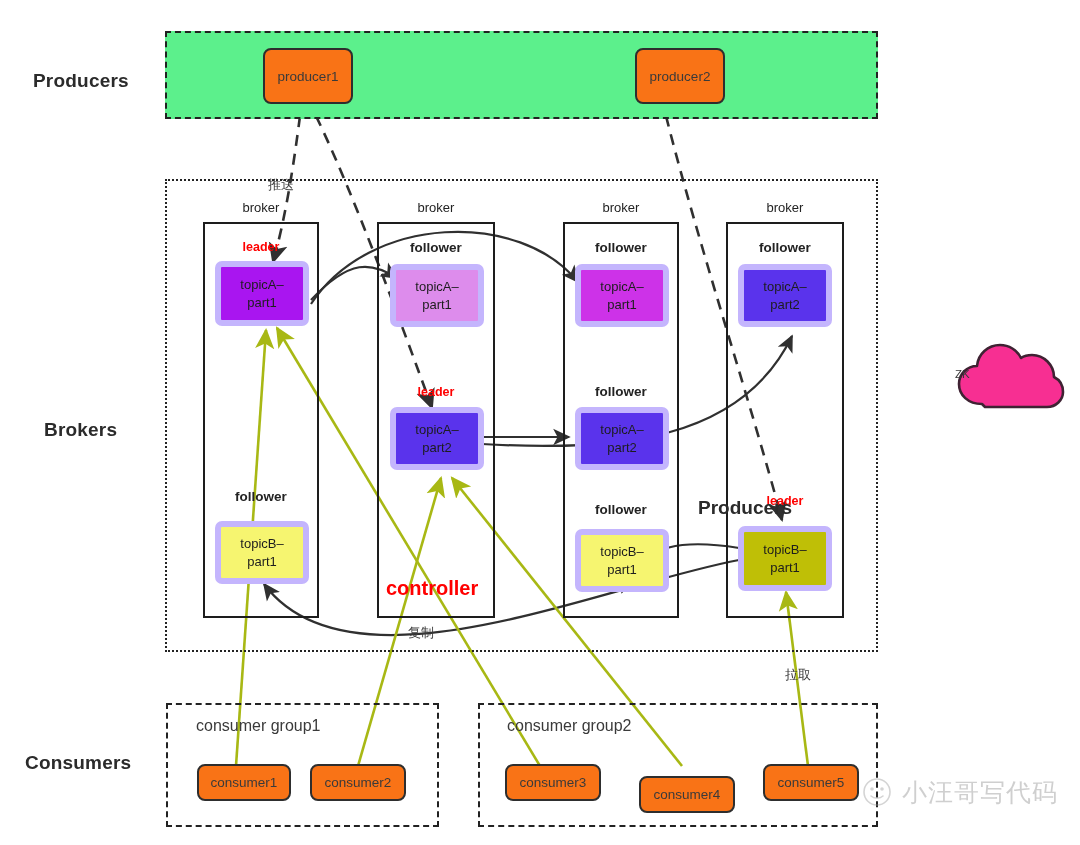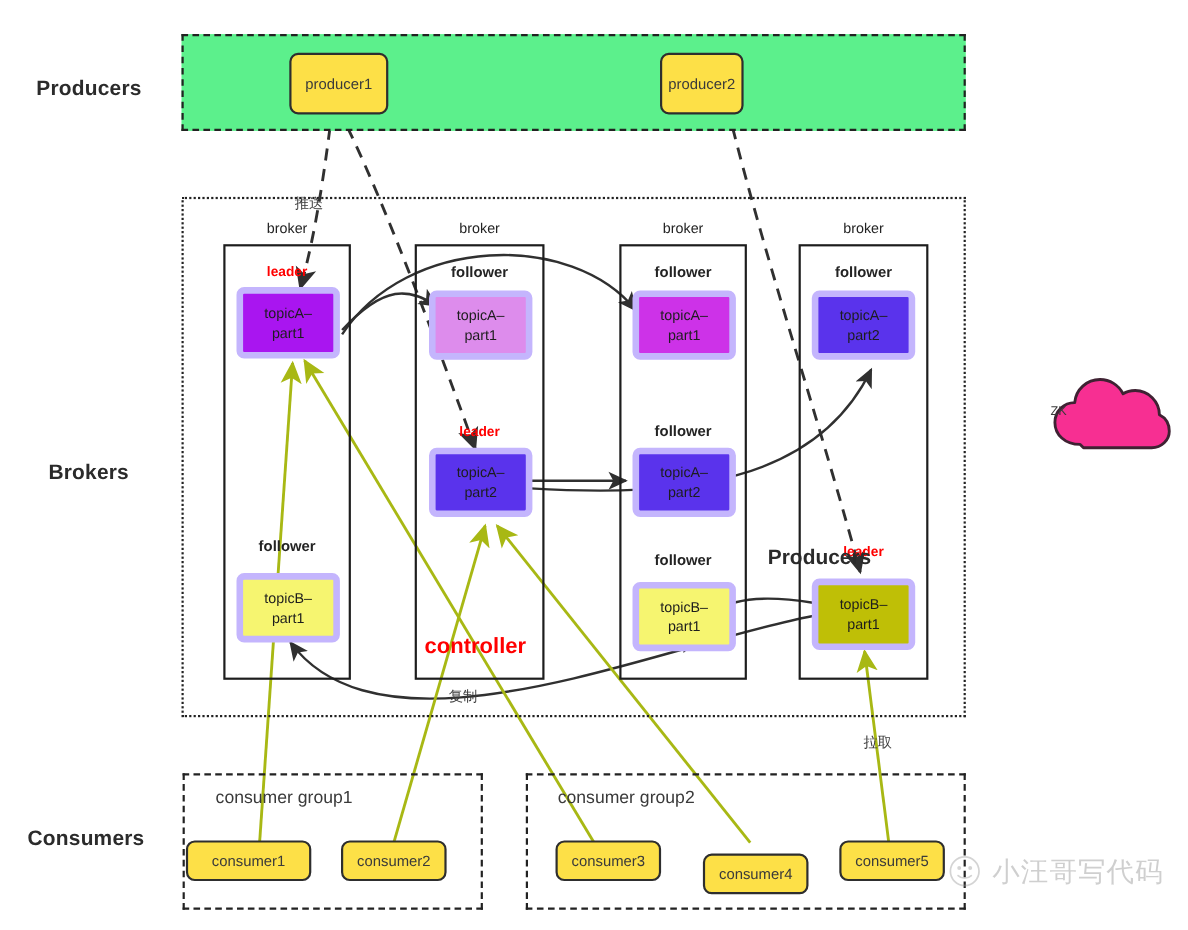--- a/index.html
+++ b/index.html
@@ -75,21 +75,21 @@
     justify-content:center;
     text-align:center;
     font-size:13px;
     line-height:18px;
     color:#1d1d1d;
     white-space:pre-line;
   }
   
   .node{
     position:absolute;box-sizing:border-box;
-    background:#fde047;
+    background:#f97316;
     border:2px solid #2e2e2e;
     border-radius:8px;
     display:flex;align-items:center;justify-content:center;
     font-size:13.5px;
     color:#3a3a3a;
     white-space:nowrap;
   }
   .group-title{
     position:absolute;
     font-size:16px;
@@ -178,21 +178,21 @@
 
   <div class="section-label" style="left:33px;top:70px;">Producers</div>
   <div class="section-label" style="left:44px;top:419px;">Brokers</div>
   <div class="section-label" style="left:25px;top:752px;">Consumers</div>
 
   <div class="zone zone-producers"></div>
 
   <div class="node" style="left:263px;top:48px;width:90px;height:56px;">
     <span>producer1</span>
   </div>
-  <div class="node" style="left:600px;top:48px;width:76px;height:56px;">
+  <div class="node" style="left:635px;top:48px;width:90px;height:56px;">
     <span>producer2</span>
   </div>
 
   <div class="zone zone-brokers"></div>
 
   <div class="broker-title" style="left:203px;top:200px;width:116px;">broker</div>
   <div class="broker-col" style="left:203px;top:222px;width:116px;height:396px;"></div>
   <div class="role leader" style="left:203px;top:240px;width:116px;">leader</div>
   <div class="part" style="left:215px;top:261px;width:94px;height:65px;background:#a915f0;">
     <span>topicA–
@@ -258,21 +258,21 @@
     <svg width="110" height="78" viewBox="0 0 110 78" xmlns="http://www.w3.org/2000/svg">
       <path d="M27,66 C13,66 4,57 4,46 C4,36 12,28 22,28 C23,16 33,7 45,7
                C54,7 62,12 66,20 C69,18 73,17 77,17 C89,17 99,27 99,39
                C105,42 108,48 108,54 C108,62 101,69 92,69 L30,69 Z" fill="#f72f92" stroke="#3f2233" stroke-width="2.6" stroke-linejoin="round"></path>
     </svg>
     <div class="zk-text">ZK</div>
   </div>
 
   <div class="zone-group" style="left:166px;top:703px;width:273px;height:124px;"></div>
   <div class="group-title" style="left:196px;top:717px;">consumer group1</div>
-  <div class="node" style="left:169px;top:764px;width:114px;height:37px;">
+  <div class="node" style="left:197px;top:764px;width:94px;height:37px;">
     <span>consumer1</span>
   </div>
   <div class="node" style="left:310px;top:764px;width:96px;height:37px;">
     <span>consumer2</span>
   </div>
 
   <div class="zone-group" style="left:478px;top:703px;width:400px;height:124px;"></div>
   <div class="group-title" style="left:507px;top:717px;">consumer group2</div>
   <div class="node" style="left:505px;top:764px;width:96px;height:37px;">
     <span>consumer3</span>

